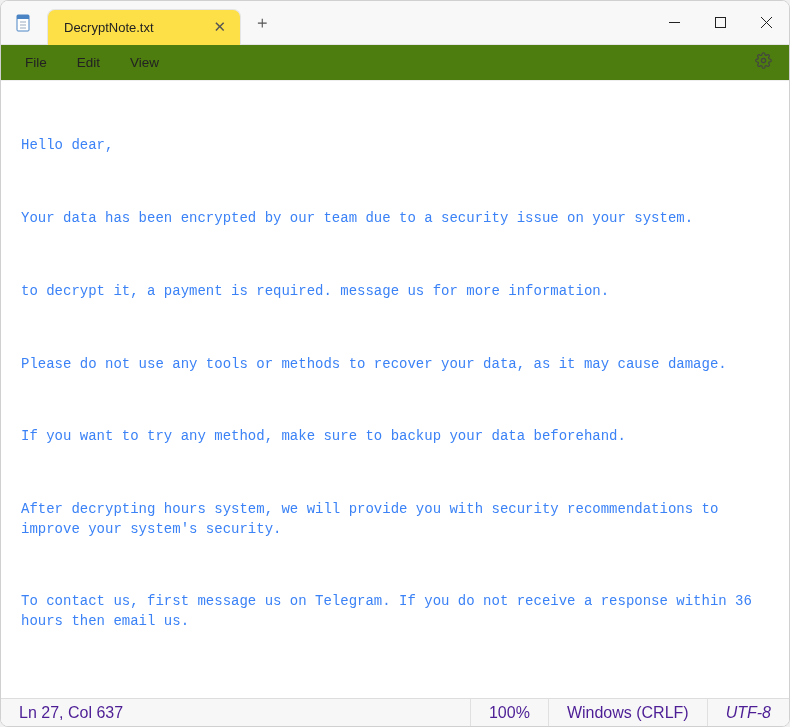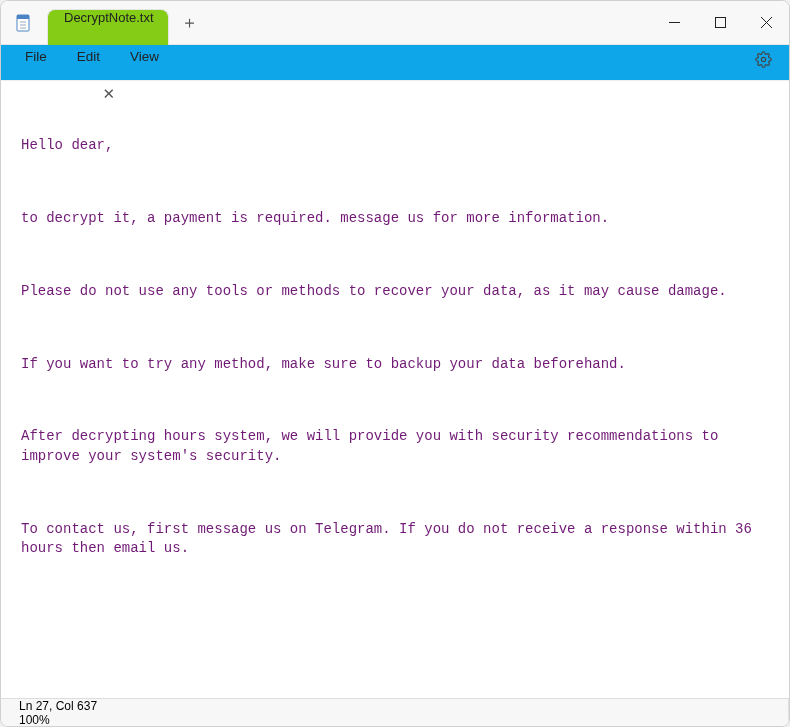--- a/index.html
+++ b/index.html
@@ -49,33 +49,32 @@
       height: 20px;
       margin-left: 14px;
       margin-right: 6px;
       display: flex;
       align-items: center;
       justify-content: center;
     }
     .doc-icon svg { display: block; }
     .tab {
       height: 36px;
-      background: #84cc16;
+      background: #fde047;
       border-radius: 8px 8px 0 0;
       padding: 0 14px 0 16px;
       display: flex;
       align-items: center;
       gap: 60px;
       margin-top: 8px;
       margin-left: 10px;
       font-size: 13px;
       color: #222;
       border: 1px solid #e5e5e5;
       border-bottom: none;
-      flex-direction: column;
     }
     .tab-close {
       color: #555;
       font-size: 15px;
       cursor: pointer;
     }
     .new-tab {
       width: 30px;
       height: 30px;
       display: flex;
@@ -95,23 +94,24 @@
       width: 46px;
       display: flex;
       align-items: center;
       justify-content: center;
       color: #222;
       cursor: pointer;
     }
     .menubar {
       height: 36px;
       display: flex;
+      align-items: center;
       padding: 0 10px;
       gap: 2px;
-      background: #0ea5e9;
+      background: #4d7c0f;
       border-bottom: 1px solid #eee;
       position: relative;
       z-index: 2;
     }
     .menu-item {
       padding: 4px 14px;
       font-size: 13.5px;
       color: #222;
       cursor: pointer;
       border-radius: 4px;
@@ -124,39 +124,38 @@
       align-items: center;
       justify-content: center;
       cursor: pointer;
     }
     .content {
       flex: 1;
       padding: 16px 20px;
       font-family: Consolas, "Courier New", monospace;
       font-size: 14px;
       line-height: 1.4;
-      color: #701a75;
+      color: #3b82f6;
       overflow: hidden;
       position: relative;
       z-index: 1;
       white-space: pre-wrap;
       word-break: break-word;
     }
     .content p { margin-bottom: 14px; }
     .statusbar {
       height: 28px;
       border-top: 1px solid #ddd;
       background: #f7f7f7;
       display: flex;
       align-items: stretch;
-      font-size: 12px;
-      color: #000000;
+      font-size: 16px;
+      color: #4c1d95;
       position: relative;
       z-index: 2;
-      flex-direction: column;
     }
     .status-cell {
       padding: 0 18px;
       display: flex;
       align-items: center;
       border-right: 1px solid #e0e0e0;
     }
     .status-cell:first-child { flex: 1; }
     .status-cell:last-child { border-right: none; font-style: italic; }
   </style>
@@ -210,20 +209,21 @@
         <svg width="17" height="17" viewBox="0 0 24 24" fill="none" stroke="#444" stroke-width="1.6">
           <circle cx="12" cy="12" r="3"></circle>
           <path d="M19.4 15a1.65 1.65 0 0 0 .33 1.82l.06.06a2 2 0 1 1-2.83 2.83l-.06-.06a1.65 1.65 0 0 0-1.82-.33 1.65 1.65 0 0 0-1 1.51V21a2 2 0 1 1-4 0v-.09a1.65 1.65 0 0 0-1-1.51 1.65 1.65 0 0 0-1.82.33l-.06.06a2 2 0 1 1-2.83-2.83l.06-.06a1.65 1.65 0 0 0 .33-1.82 1.65 1.65 0 0 0-1.51-1H3a2 2 0 1 1 0-4h.09a1.65 1.65 0 0 0 1.51-1 1.65 1.65 0 0 0-.33-1.82l-.06-.06a2 2 0 1 1 2.83-2.83l.06.06a1.65 1.65 0 0 0 1.82.33h0a1.65 1.65 0 0 0 1-1.51V3a2 2 0 1 1 4 0v.09a1.65 1.65 0 0 0 1 1.51h0a1.65 1.65 0 0 0 1.82-.33l.06-.06a2 2 0 1 1 2.83 2.83l-.06.06a1.65 1.65 0 0 0-.33 1.82v0a1.65 1.65 0 0 0 1.51 1H21a2 2 0 1 1 0 4h-.09a1.65 1.65 0 0 0-1.51 1z"></path>
         </svg>
       </span>
     </div>
   </div>
 
   <div class="content">
     <p>Hello dear,</p>
+    <p>Your data has been encrypted by our team due to a security issue on your system.</p>
     <p>to decrypt it, a payment is required. message us for more information.</p>
     <p>Please do not use any tools or methods to recover your data, as it may cause damage.</p>
     <p>If you want to try any method, make sure to backup your data beforehand.</p>
     <p>After decrypting hours system, we will provide you with security recommendations to improve your system's security.</p>
     <p>To contact us, first message us on Telegram. If you do not receive a response within 36 hours then email us.</p>
     
     
     
     
     

